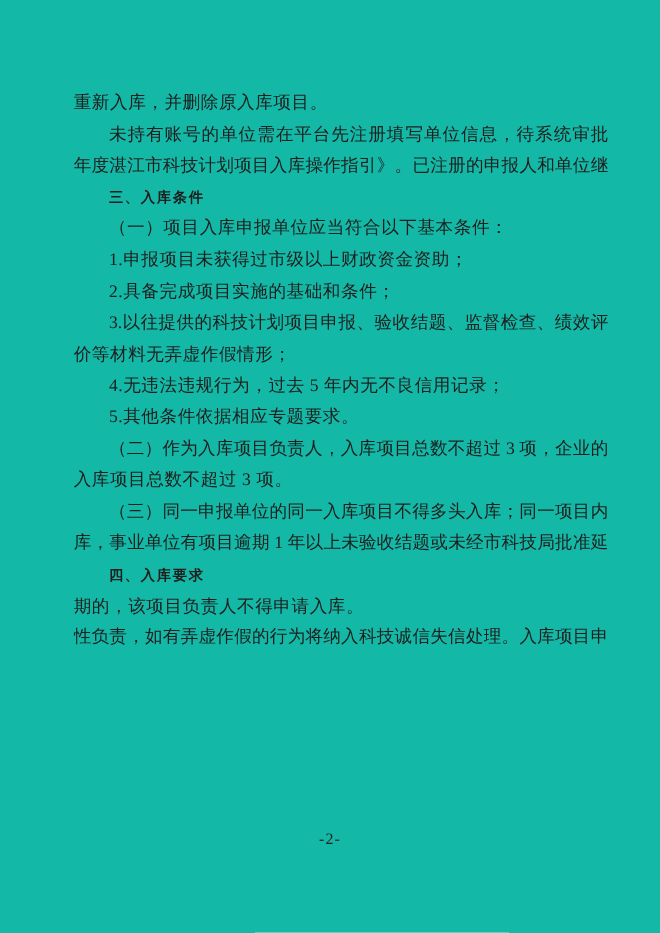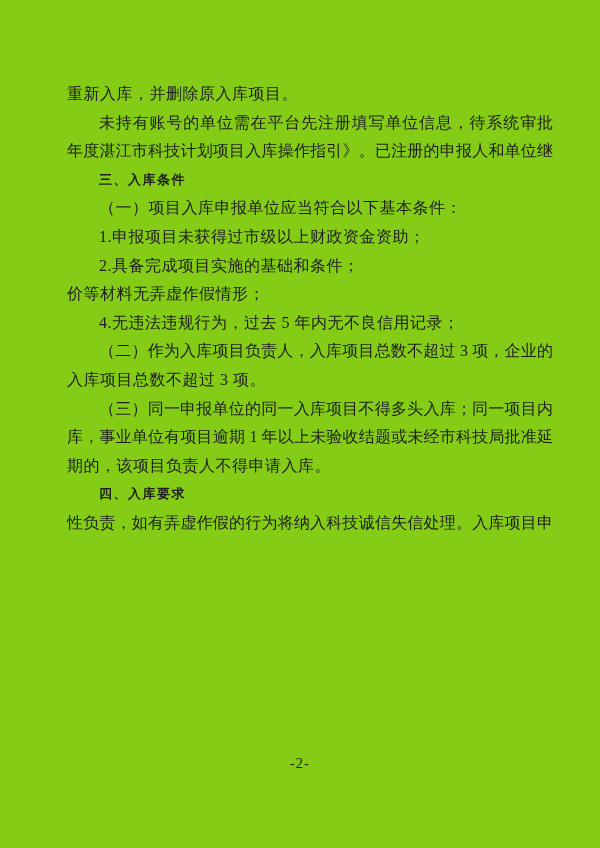--- a/index.html
+++ b/index.html
@@ -5,21 +5,21 @@
   html, body {
     margin: 0;
     padding: 0;
     background: #f0f0f0;
   }
   .page {
     position: relative;
     width: 600px;
     height: 848px;
     margin: 0 auto;
-    background: #84cc16;
+    background: #14b8a6;
     font-family: "Liberation Serif", "DejaVu Serif", serif;
     color: #1e1e1e;
     overflow: hidden;
   }
   .doc-body {
     position: absolute;
     left: 67px;
     top: 80px;
     width: 486px;
   }
@@ -67,24 +67,26 @@
 
 <div class="page">
   <main class="doc-body" id="doc-body">
       <div class="line">重新入库，并删除原入库项目。</div>
       <div class="line indent justify">未持有账号的单位需在平台先注册填写单位信息，待系统审批后，</div>
       <div class="line justify">年度湛江市科技计划项目入库操作指引》。已注册的申报人和单位继续</div>
       <div class="line indent heading">三、入库条件</div>
       <div class="line indent">（一）项目入库申报单位应当符合以下基本条件：</div>
       <div class="line indent">1.申报项目未获得过市级以上财政资金资助；</div>
       <div class="line indent">2.具备完成项目实施的基础和条件；</div>
+      <div class="line indent justify">3.以往提供的科技计划项目申报、验收结题、监督检查、绩效评</div>
       <div class="line">价等材料无弄虚作假情形；</div>
       <div class="line indent">4.无违法违规行为，过去 5 年内无不良信用记录；</div>
+      <div class="line indent">5.其他条件依据相应专题要求。</div>
       <div class="line indent justify">（二）作为入库项目负责人，入库项目总数不超过 3 项，企业的</div>
       <div class="line">入库项目总数不超过 3 项。</div>
       <div class="line indent justify">（三）同一申报单位的同一入库项目不得多头入库；同一项目内</div>
       <div class="line justify">库，事业单位有项目逾期 1 年以上未验收结题或未经市科技局批准延</div>
+      <div class="line indent heading">四、入库要求</div>
       <div class="line">期的，该项目负责人不得申请入库。</div>
-      <div class="line indent heading">四、入库要求</div>
       <div class="line justify">性负责，如有弄虚作假的行为将纳入科技诚信失信处理。入库项目申</div>
     </main>
   <div class="footer">-2-</div>
 </div>
 
 </body></html>

